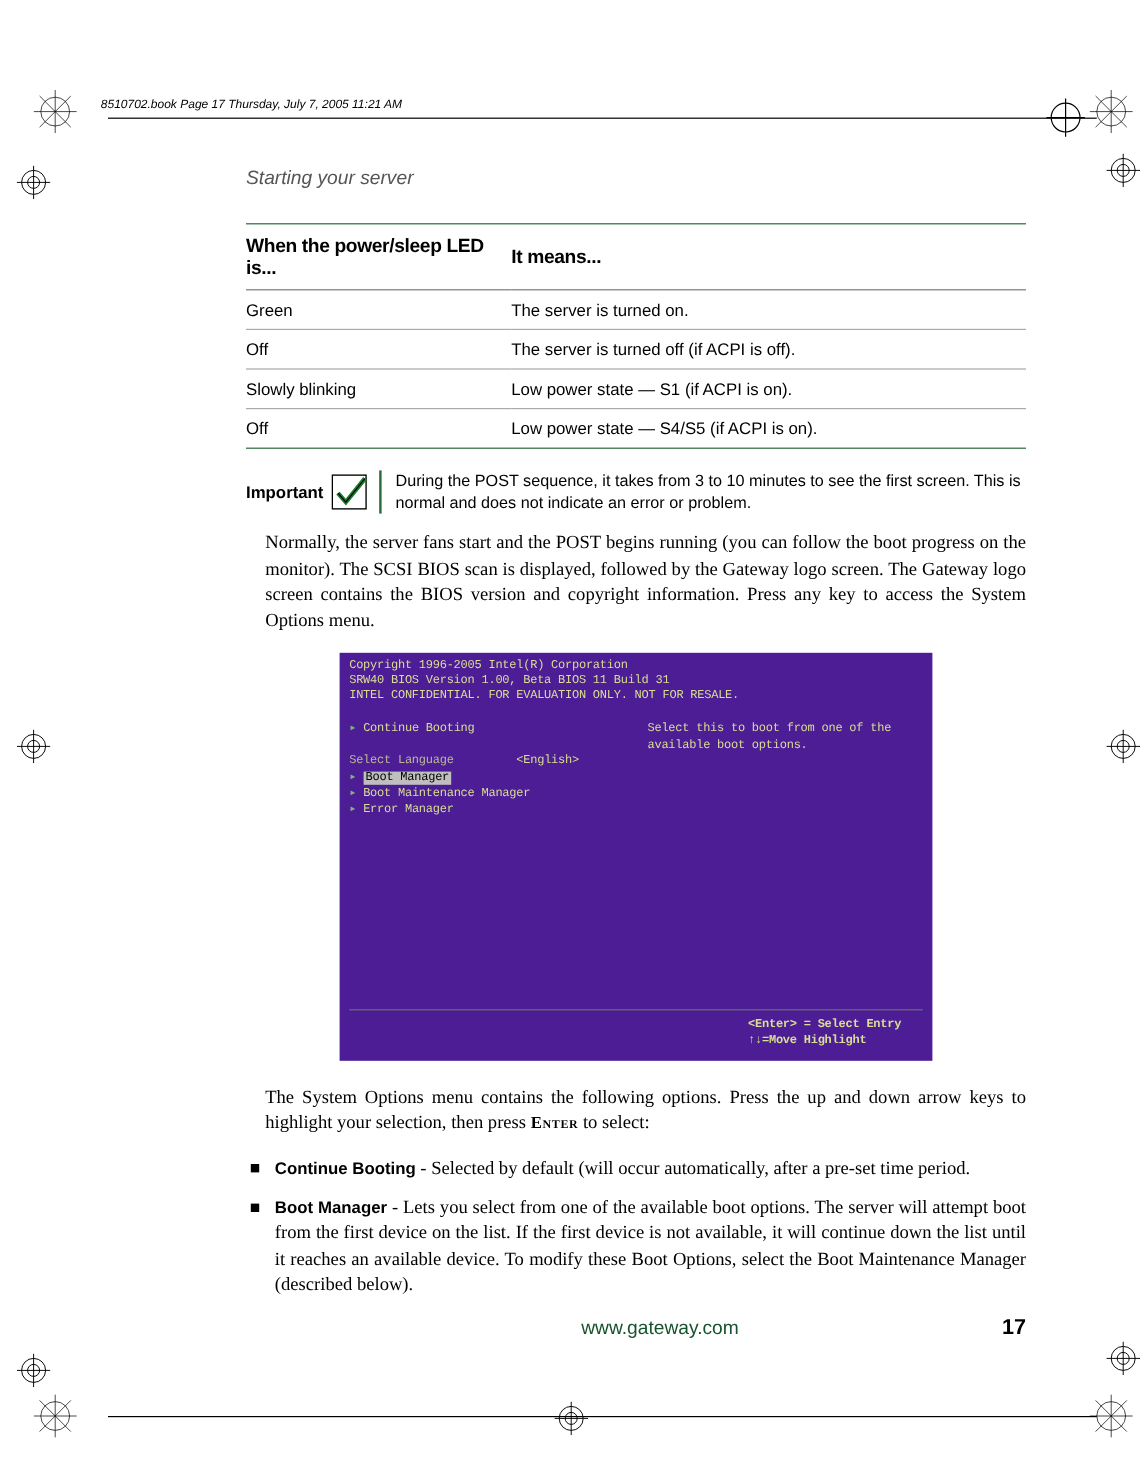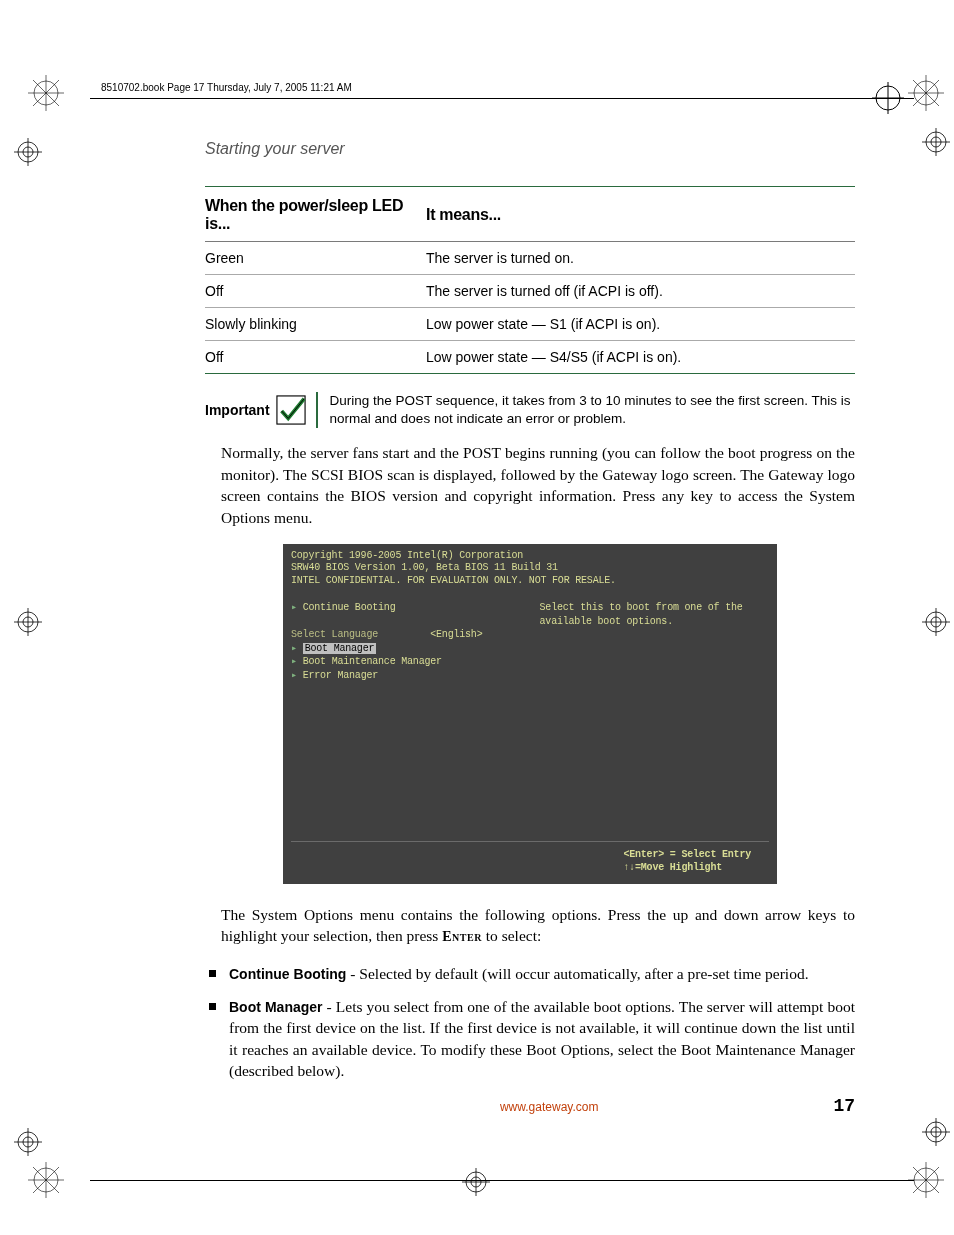--- a/index.html
+++ b/index.html
@@ -26,25 +26,26 @@
   }
   .header-line {
     position: absolute;
     left: 90px;
     right: 40px;
     top: 98px;
     border-top: 1px solid #000;
   }
   .header-text {
     position: absolute;
-    left: 101px;
+    left: 84px;
     top: 82px;
     font-family: Arial, sans-serif;
     font-size: 10px;
     color: #000;
+    font-style: italic;
   }
   .header-circle {
     position: absolute;
     top: 80px;
   }
   .content {
     position: absolute;
     left: 205px;
     top: 140px;
     width: 650px;
@@ -115,21 +116,21 @@
   .body-para {
     font-family: "Book Antiqua", "Palatino Linotype", Palatino, serif;
     font-size: 15.5px;
     line-height: 1.38;
     margin: 10px 0 16px 16px;
     text-align: justify;
   }
   .bios-shot {
     width: 494px;
     height: 340px;
-    background: #404040;
+    background: #4c1d95;
     margin: 8px auto 20px auto;
     font-family: "Courier New", monospace;
     font-size: 10px;
     color: #d9dd95;
     position: relative;
     padding: 6px 8px;
     box-sizing: border-box;
     letter-spacing: -0.2px;
   }
   .bios-shot .hdr { color: #d9dd95; line-height: 1.25; }
@@ -170,26 +171,26 @@
     position: absolute;
     left: 205px;
     width: 650px;
     top: 1096px;
     display: flex;
     justify-content: space-between;
     align-items: baseline;
   }
   .footer .url {
     font-family: Arial, sans-serif;
-    font-size: 12px;
-    color: #c2410c;
+    font-size: 16px;
+    color: #14532d;
     margin: 0 auto;
   }
   .footer .pnum {
-    font-family: Liberation Mono, monospace;
+    font-family: Liberation Sans, sans-serif;
     font-weight: bold;
     font-size: 18px;
   }
   .footer-line {
     position:absolute;
     left:90px; right:40px;
     border-top:1px solid #000;
   }
 </style>
 </head>

